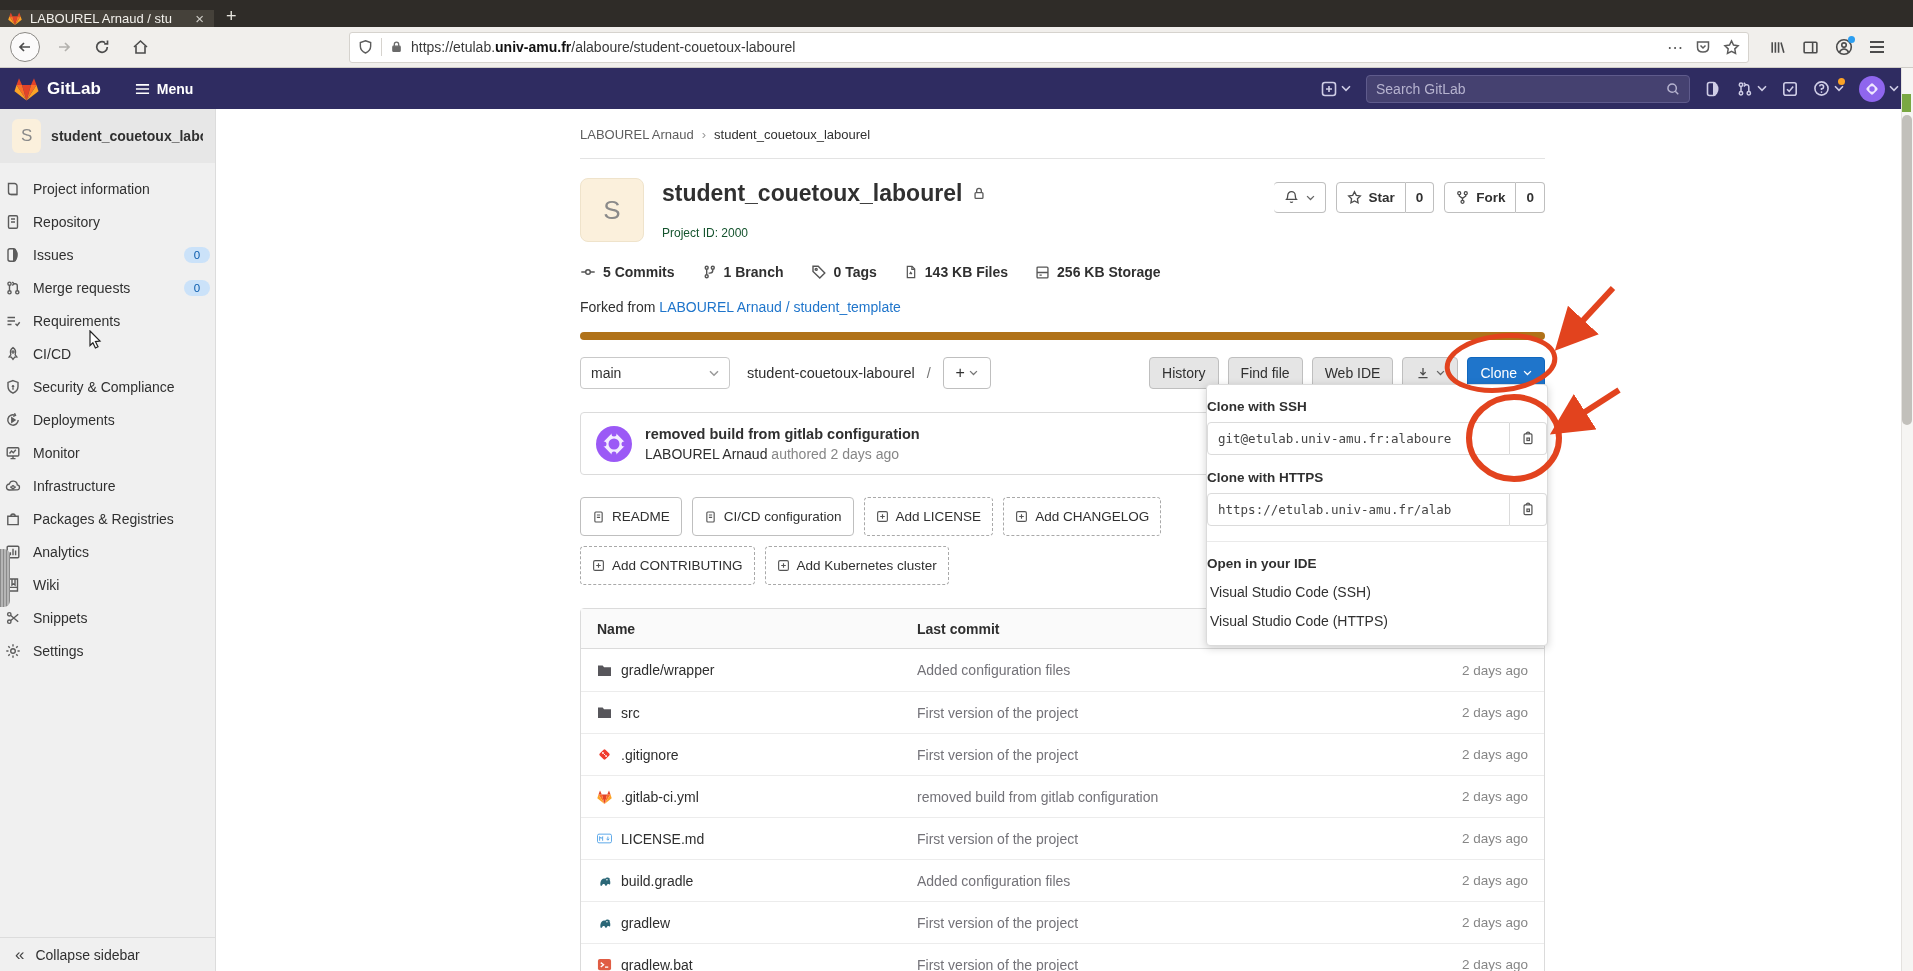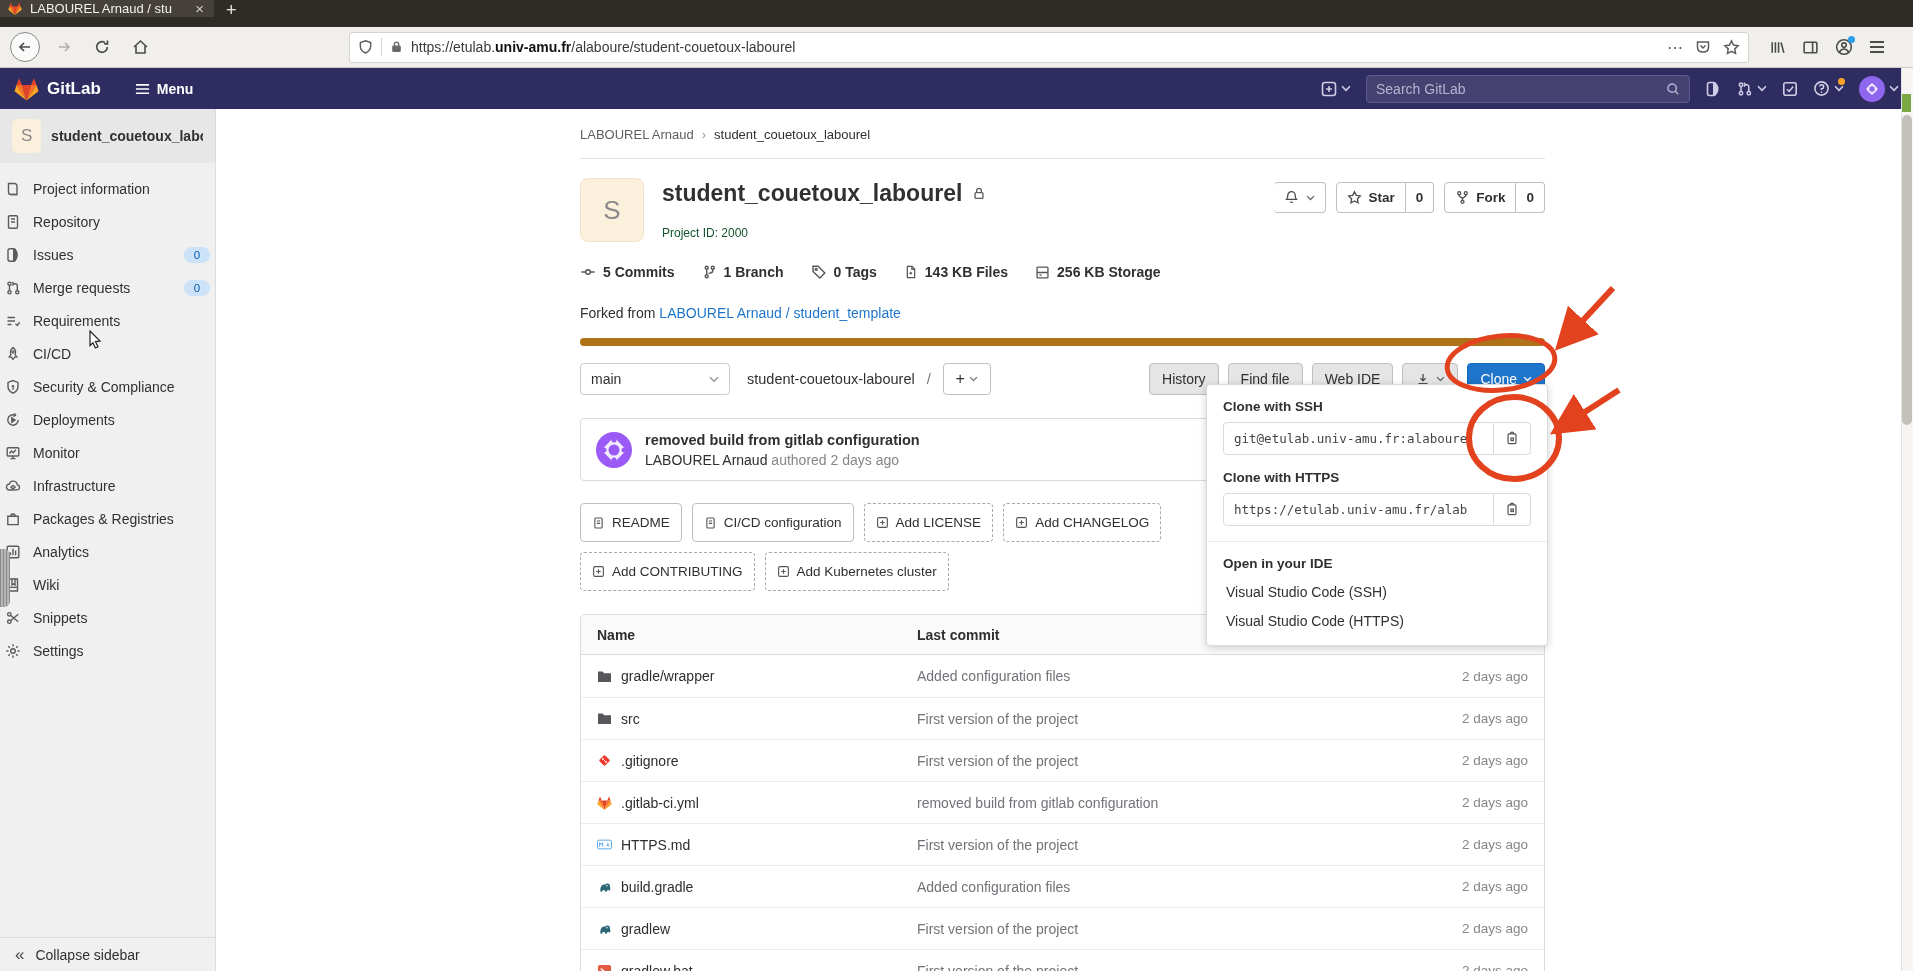--- a/index.html
+++ b/index.html
@@ -1,21 +1,21 @@
 <!DOCTYPE html>
 <html><head>
 <meta charset="utf-8">
 <style>
   * { margin:0; padding:0; box-sizing:border-box; }
   html,body { width:1913px; height:971px; overflow:hidden; background:#fff;
     font-family:"Liberation Sans","DejaVu Sans",sans-serif; position:relative; }
   svg { display:block; }
 
   
-  .tabbar { position:absolute; left:0; top:0; width:100%; height:27px; background:#2f2c28; display:flex; align-items:flex-start; }
+  .tabbar { position:absolute; left:0; top:0; width:100%; height:27px; background:#2f2c28; display:flex; align-items:flex-end; }
   .tab { width:214px; background:#45413a; color:#f3f1ec; display:flex; align-items:center; gap:8px; padding:0 8px; font-size:13px; }
   .tab-title { flex:1; white-space:nowrap; overflow:hidden; }
   .tab-close { color:#cfcdc7; font-size:15px; padding:0 2px; }
   .newtab { color:#e8e6e0; font-size:18px; display:flex; align-items:center; padding:0 12px; }
   .toolbar { position:absolute; left:0; top:27px; width:100%; height:41px; background:#f1efec; border-bottom:1px solid #cfccc7; display:flex; align-items:center; padding:0 10px; gap:10px; }
   .nav-ico { width:28px; height:28px; display:flex; align-items:center; justify-content:center; color:#4c4c4c; }
   .back-circle { width:30px; height:30px; border:1px solid #8a8884; border-radius:50%; display:flex; align-items:center; justify-content:center; background:#fbfafa; }
   .urlbar { height:31px; flex:1; max-width:1400px; background:#fff; border:1px solid #d6d3ce; border-radius:3px; display:flex; align-items:center; padding:0 8px; gap:8px; font-size:14px; color:#3a3a3a; }
   .url-sep { width:1px; height:18px; background:#d6d3ce; }
   .url-text { white-space:nowrap; overflow:hidden; }
@@ -67,21 +67,21 @@
   .hdr-actions { margin-left:auto; display:flex; gap:10px; align-self:flex-start; margin-top:4px; }
   .btn-group { display:flex; }
   .seg { height:31px; background:#fff; border:1px solid #bfbfbf; display:flex; align-items:center; gap:6px; padding:0 10px; font-size:13.5px; font-weight:600; color:#303030; }
   .seg:first-child { border-radius:4px 0 0 4px; }
   .seg:last-child { border-radius:0 4px 4px 0; border-left:0; }
   .seg.only { border-radius:4px; }
 
   .stats { margin-top:22px; display:flex; gap:27px; font-size:14px; font-weight:600; color:#303030; align-items:center; }
   .stat { display:flex; align-items:center; gap:7px; }
   .stat .ic { color:#555; }
-  .forked { margin-top:25px; font-size:14px; color:#303030; }
+  .forked { margin-top:19px; font-size:14px; color:#303030; }
   .forked a { color:#1f75cb; text-decoration:none; }
   .langbar { margin-top:17px; height:8px; border-radius:4px; background:#b07219; }
 
   .tree-controls { margin-top:17px; display:flex; align-items:center; }
   .branch-select { width:150px; height:32px; border:1px solid #c9c9c9; border-radius:4px; background:#fff; display:flex; align-items:center; padding:0 10px; font-size:14px; color:#303030; }
   .branch-select .chv { margin-left:auto; color:#999; }
   .path { margin-left:17px; font-size:14.5px; color:#303030; }
   .path .sep { color:#777; margin-left:8px; }
   .plus-btn { margin-left:12px; height:32px; width:48px; border:1px solid #bfbfbf; border-radius:4px; background:#fff; display:flex; align-items:center; justify-content:center; gap:4px; color:#303030; font-size:16px; }
   .tc-right { margin-left:auto; display:flex; gap:9px; }
@@ -100,21 +100,21 @@
   .ftable { margin-top:23px; border:1px solid #dbdbdb; border-radius:4px 4px 0 0; }
   .frow { height:42px; display:flex; align-items:center; padding:0 16px; border-top:1px solid #ececec; font-size:14px; }
   .fhead { height:40px; background:#fafafa; border-top:0; font-weight:bold; color:#303030; border-bottom:1px solid #dbdbdb; }
   .col-name { width:320px; display:flex; align-items:center; gap:9px; color:#2e2e2e; }
   .col-commit { flex:1; color:#737278; }
   .col-time { width:130px; text-align:right; color:#868686; font-size:13.5px; }
   .fico { width:15px; height:15px; flex:none; display:flex; align-items:center; justify-content:center; }
 
   
   .clone-dd { position:absolute; left:1206px; top:384px; width:342px; z-index:50; background:#fff; border:1px solid #dbdbdb; border-radius:4px; box-shadow:0 2px 8px rgba(0,0,0,.18); padding:14px 0 16px; }
-  .dd-pad { padding:0 16px; }
+  .dd-pad { padding:0 0; }
   .dd-h { font-size:13.5px; font-weight:bold; color:#303030; }
   .dd-input-row { margin-top:8px; display:flex; }
   .dd-input-row input { flex:1; height:33px; border:1px solid #dbdbdb; border-radius:4px 0 0 4px; padding:0 10px; font-family:"DejaVu Sans Mono",monospace; font-size:12.5px; color:#444; outline:none; min-width:0; }
   .copy-btn { width:37px; height:33px; border:1px solid #dbdbdb; border-left:0; border-radius:0 4px 4px 0; background:#fff; display:flex; align-items:center; justify-content:center; color:#555; }
   .dd-h2 { margin-top:15px; }
   .dd-div { margin-top:15px; border-top:1px solid #eaeaea; }
   .dd-ide { margin-top:14px; }
   .dd-item { margin-top:13px; font-size:14px; color:#303030; padding-left:3px; }
 
   
@@ -766,21 +766,21 @@
       </div>
       <div class="frow">
         <div class="col-name">
             <span class="fico">
               <svg width="16" height="11" viewBox="0 0 20 13">
                 <rect x="0.7" y="0.7" width="18.6" height="11.6" rx="2" fill="none" stroke="#59a7e8" stroke-width="1.3"></rect>
                 <path d="M3.5 9.5V4l2 2.5 2-2.5v5.5" fill="none" stroke="#59a7e8" stroke-width="1.3"></path>
                 <path d="M14.5 4v4M12.7 6.8l1.8 2 1.8-2" fill="none" stroke="#59a7e8" stroke-width="1.3"></path>
               </svg>
             </span>
-            <span>HTTPS.md</span>
+            <span>LICENSE.md</span>
           </div>
         <div class="col-commit">First version of the project</div>
         <div class="col-time">2 days ago</div>
       </div>
       <div class="frow">
         <div class="col-name">
             <span class="fico">
               <svg width="16" height="12" viewBox="0 0 16 12">
                 <path fill="#2b6777" d="M14.2 4.2c-1.6-2.4-4.4-2.4-5.6-.6-.9-.5-2.4-.3-3.4.7C3.6 5.9 3.2 8.7 3.8 11h1.5c.2-1 .9-1.7 1.8-1.7s1.6.7 1.8 1.7h1.3c.3-1 1-1.7 2-1.7.6 0 1.2.3 1.6.8.7-1.8.5-4.2-.6-5.9z"></path>
                 <circle cx="10.6" cy="4.6" r=".8" fill="#fff"></circle>

